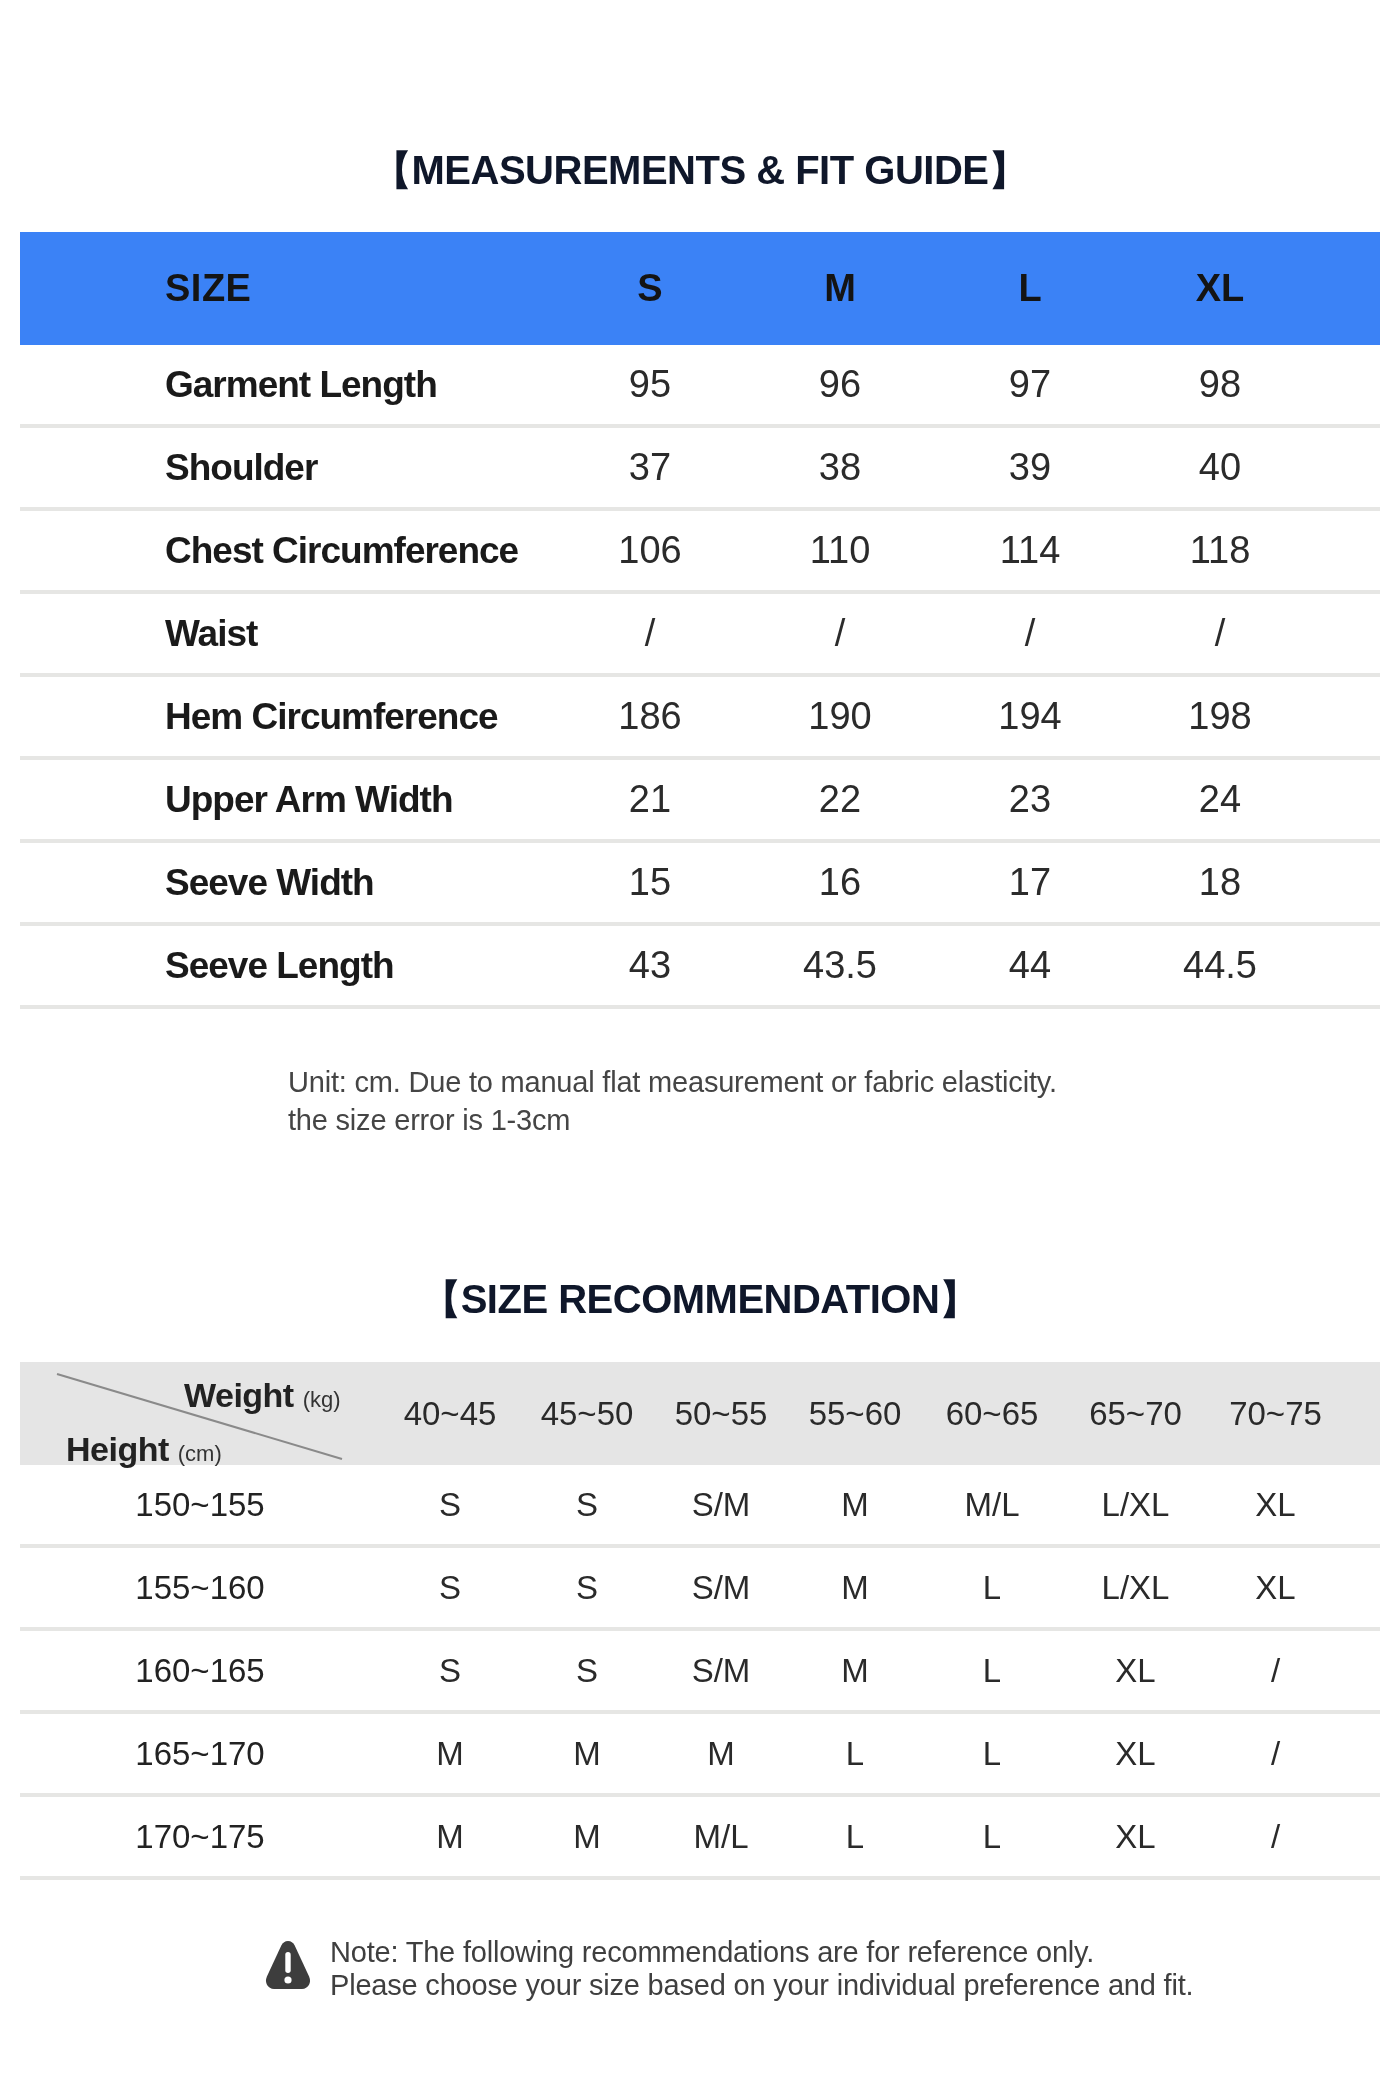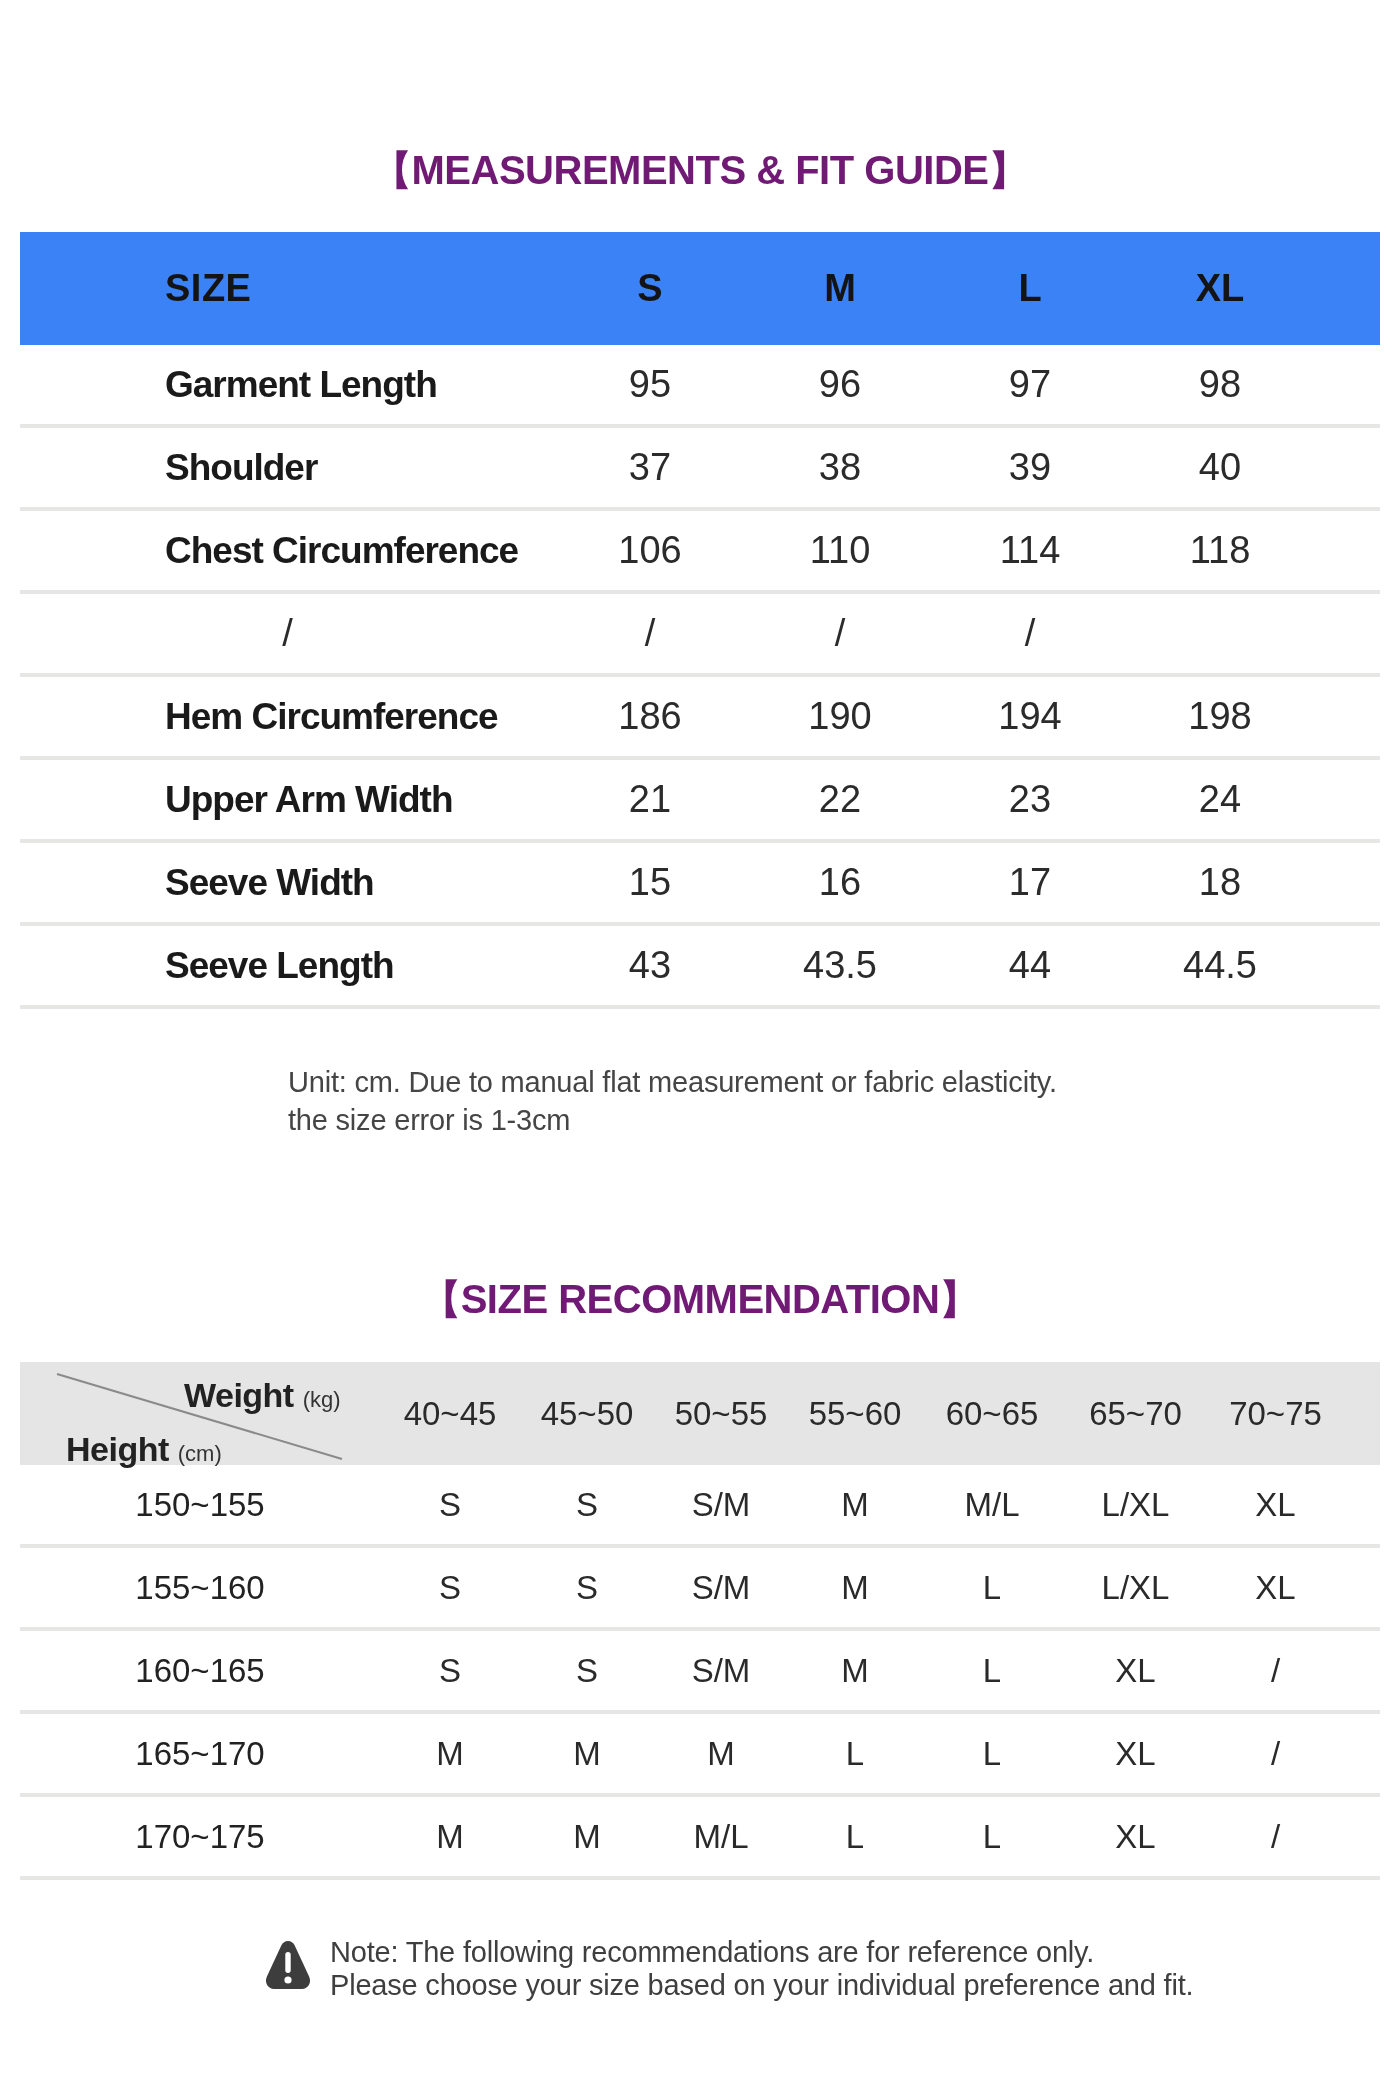--- a/index.html
+++ b/index.html
@@ -2,21 +2,21 @@
 <html><head>
 <meta charset="utf-8">
 <style>
   html,body { margin:0; padding:0; }
   body {
     width:1400px; height:2100px; background:#ffffff; position:relative;
     font-family:"Liberation Sans", sans-serif; overflow:hidden;
   }
   .title {
     position:absolute; left:0; width:1400px; text-align:center;
-    font-size:40px; line-height:44px; font-weight:700; color:#701a75;
+    font-size:40px; line-height:44px; font-weight:700; color:#0f172a;
     letter-spacing:-0.5px;
   }
   #title1 { top:148px; }
   #title2 { top:1277px; }
 
   
   .table1 { position:absolute; left:20px; top:232px; width:1360px; }
   .t1-grid { display:grid; grid-template-columns:535px 190px 190px 190px 190px; align-items:center; }
   .t1-header { height:113px; background:#3b82f6; }
   .t1-header .t1-label { font-size:38px; font-weight:700; color:#141414; letter-spacing:0.5px; }
@@ -81,20 +81,21 @@
     <div class="t1-val">40</div>
   </div>
   <div class="t1-grid t1-row">
     <div class="t1-label">Chest Circumference</div>
     <div class="t1-val">106</div>
     <div class="t1-val">110</div>
     <div class="t1-val">114</div>
     <div class="t1-val">118</div>
   </div>
   <div class="t1-grid t1-row">
+    <div class="t1-label">Waist</div>
     <div class="t1-val">/</div>
     <div class="t1-val">/</div>
     <div class="t1-val">/</div>
     <div class="t1-val">/</div>
   </div>
   <div class="t1-grid t1-row">
     <div class="t1-label">Hem Circumference</div>
     <div class="t1-val">186</div>
     <div class="t1-val">190</div>
     <div class="t1-val">194</div>

